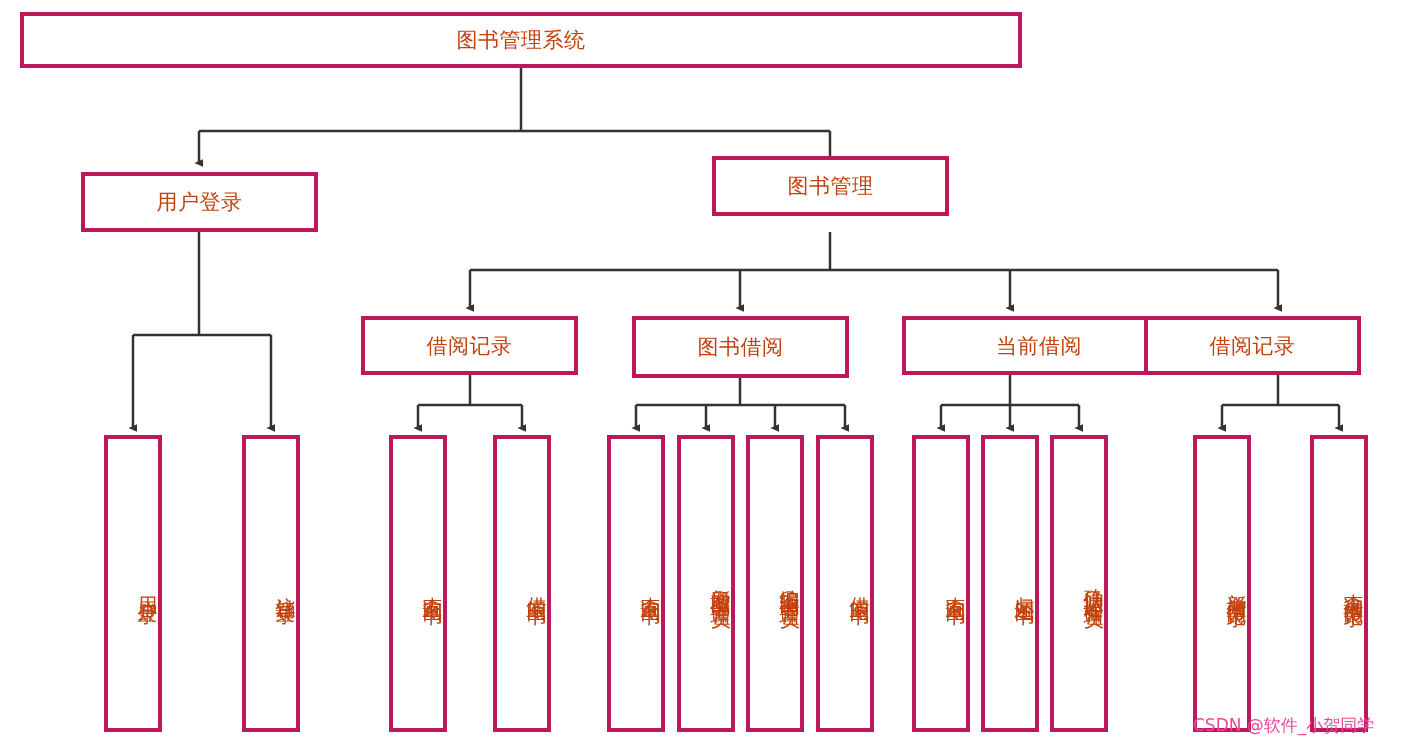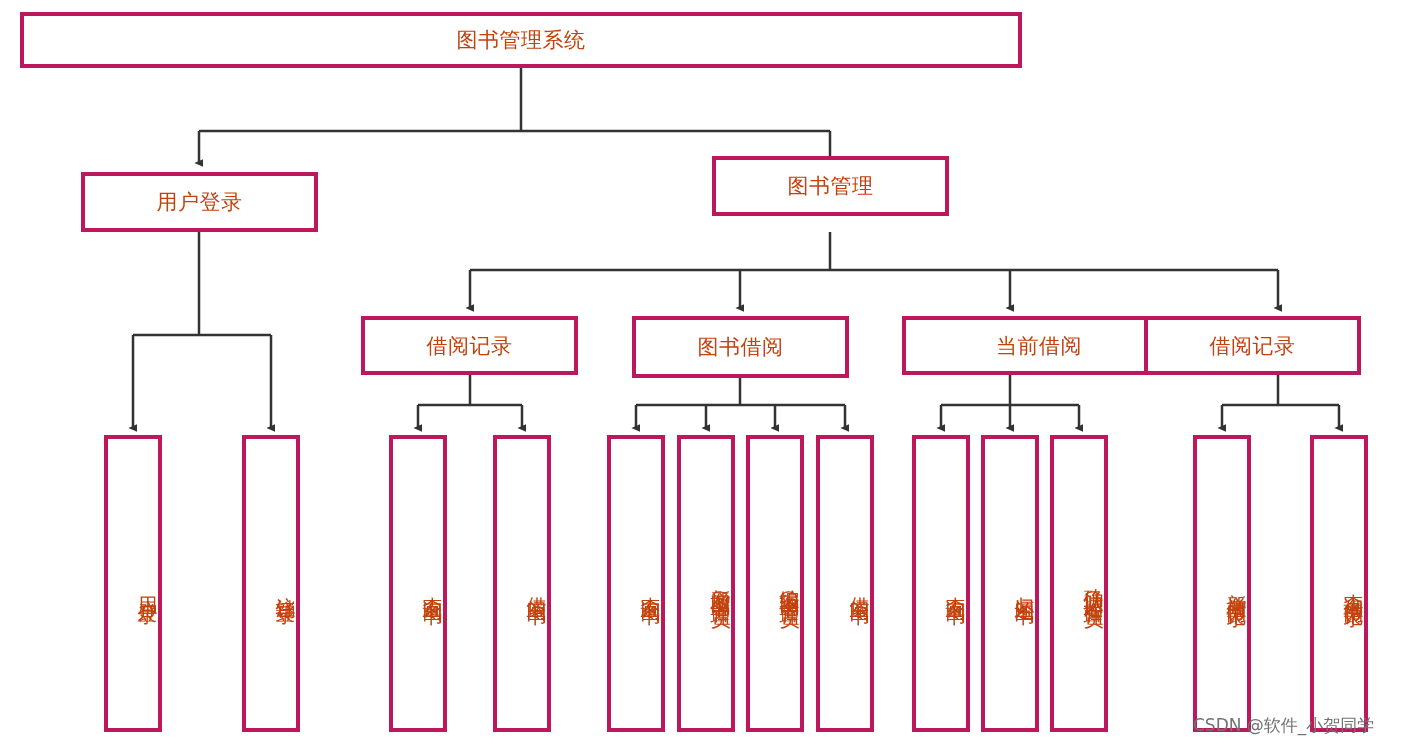--- a/index.html
+++ b/index.html
@@ -50,21 +50,21 @@
     top: 0;
     width: 1405px;
     height: 747px;
     pointer-events: none;
   }
   .watermark {
     position: absolute;
     left: 1193px;
     top: 714px;
     font-size: 17px;
-    color: #737373;
+    color: #ec4899;
     white-space: nowrap;
     font-family: "DejaVu Sans", "Liberation Sans", sans-serif;
   }
 </style>
 </head>
 <body>
 
 <div id="canvas">
 
   <svg class="links" viewBox="0 0 1405 747">

